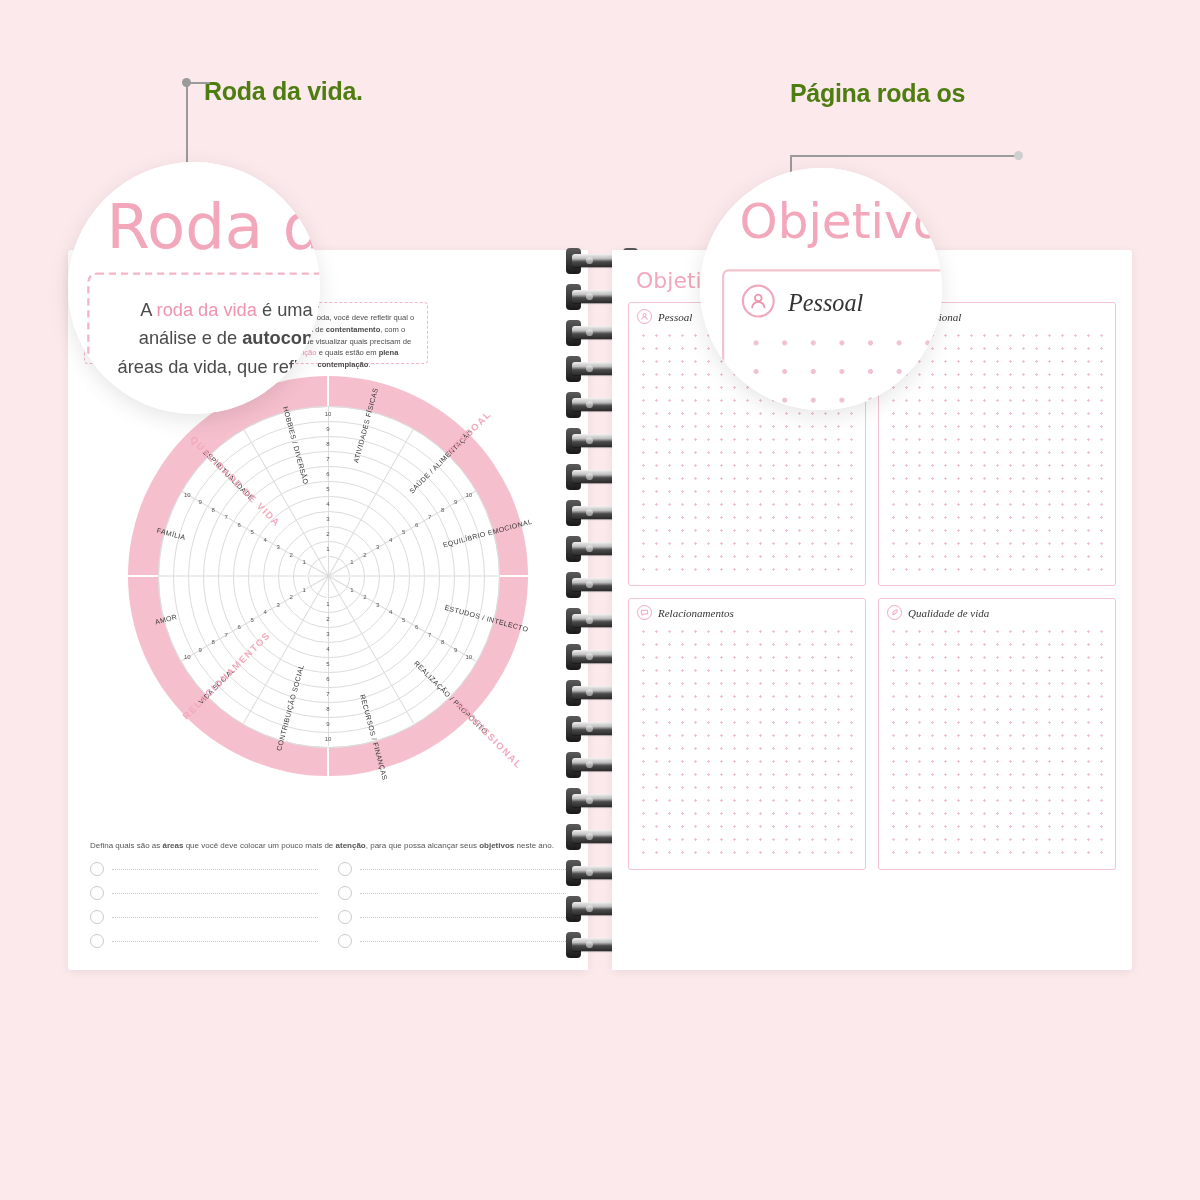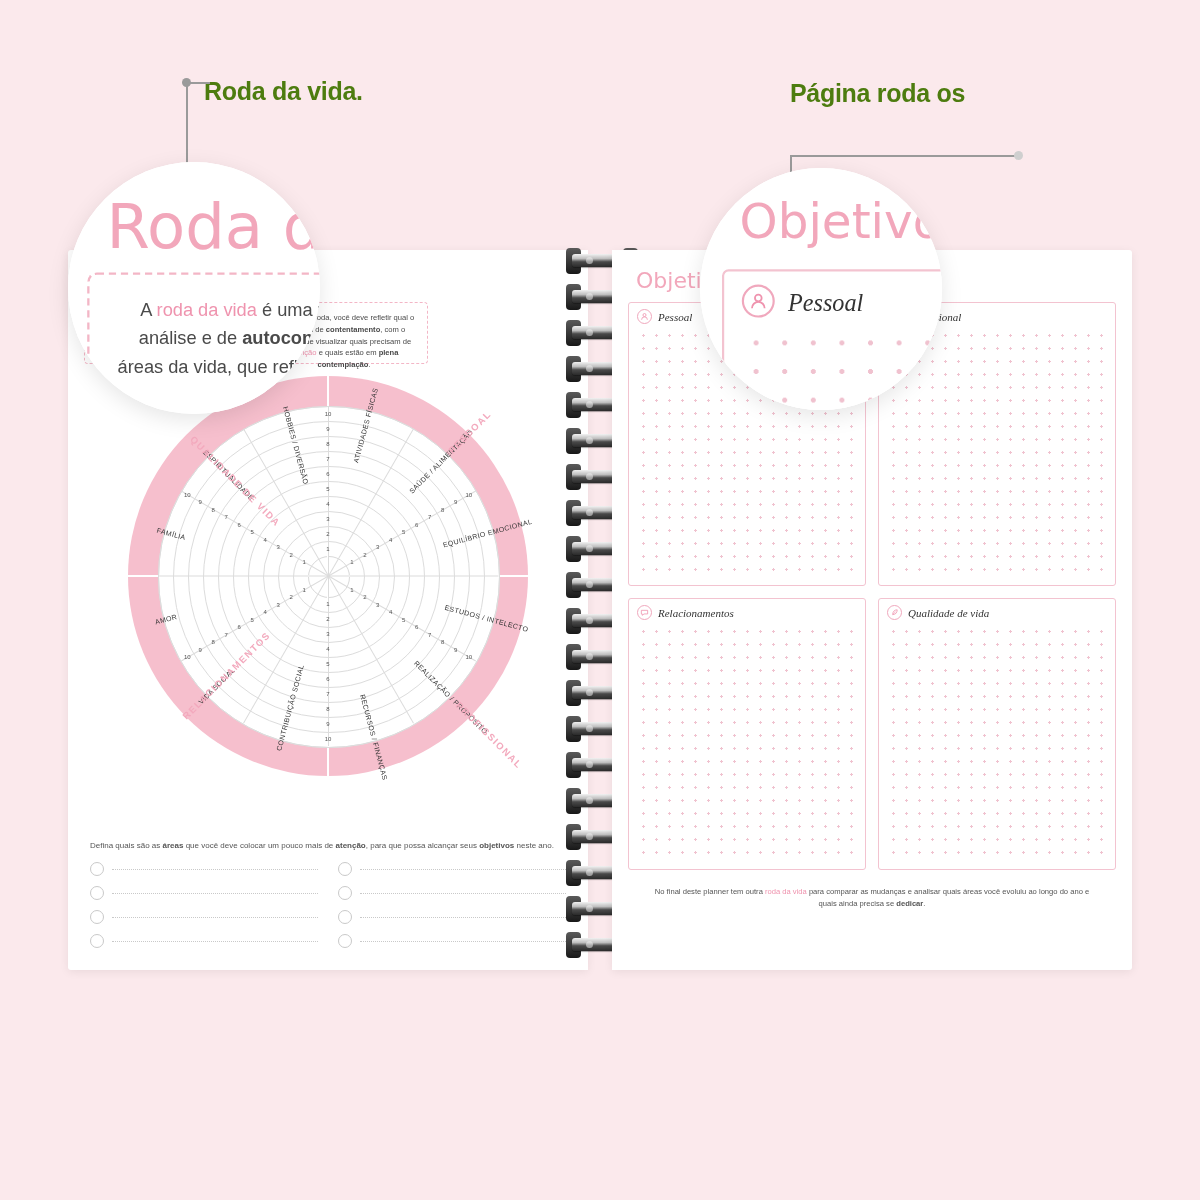--- a/index.html
+++ b/index.html
@@ -524,23 +524,20 @@
           <svg width="9" height="9" viewBox="0 0 10 10">
               <path d="M8 2c0 3.3-2 5.3-5 5.3C3 4 5 2 8 2z" fill="none" stroke="#ef93ae" stroke-width="0.9"></path>
               <path d="M3 7.3L6.2 4.1" fill="none" stroke="#ef93ae" stroke-width="0.7"></path>
             </svg>
         </span>
         <span class="lbl">Qualidade de vida</span>
       </div>
       <div class="dotgrid"></div>
     </div>
 
-    <div class="r-foot">
-      No final deste planner tem outra <span class="pk">roda da vida</span> para comparar as mudanças e analisar quais áreas você evoluiu ao longo do ano e quais ainda precisa se <span class="bd">dedicar</span>.
-    </div>
   </div>
 </div>
 
 <div class="mag mag-l">
   <div class="zoom" id="zoom-left" style="transform: scale(2.4) translate(-8px, -6px);">
     <div style="position:relative;width:520px;height:720px;background:#fff;">
       <div style="position:absolute;left:24px;top:18px;color:#f2a7bb;font-size:26px;font-family:'DejaVu Sans',sans-serif;">Roda da Vida</div>
       <div style="position:absolute;left:16px;top:52px;width:168px;height:62px;border:1px dashed #f3b6c6;border-radius:4px;padding:9px 10px;box-sizing:border-box;font-size:7.6px;line-height:1.55;color:#4a4a4a;text-align:center;">
         A <span class="pk">roda da vida</span> é uma <span class="bd">ferramenta</span> de análise e de <span class="bd">autoconhecimento</span> das áreas da vida, que reflete o seu <span class="bd">momento atual</span>.
       </div>

